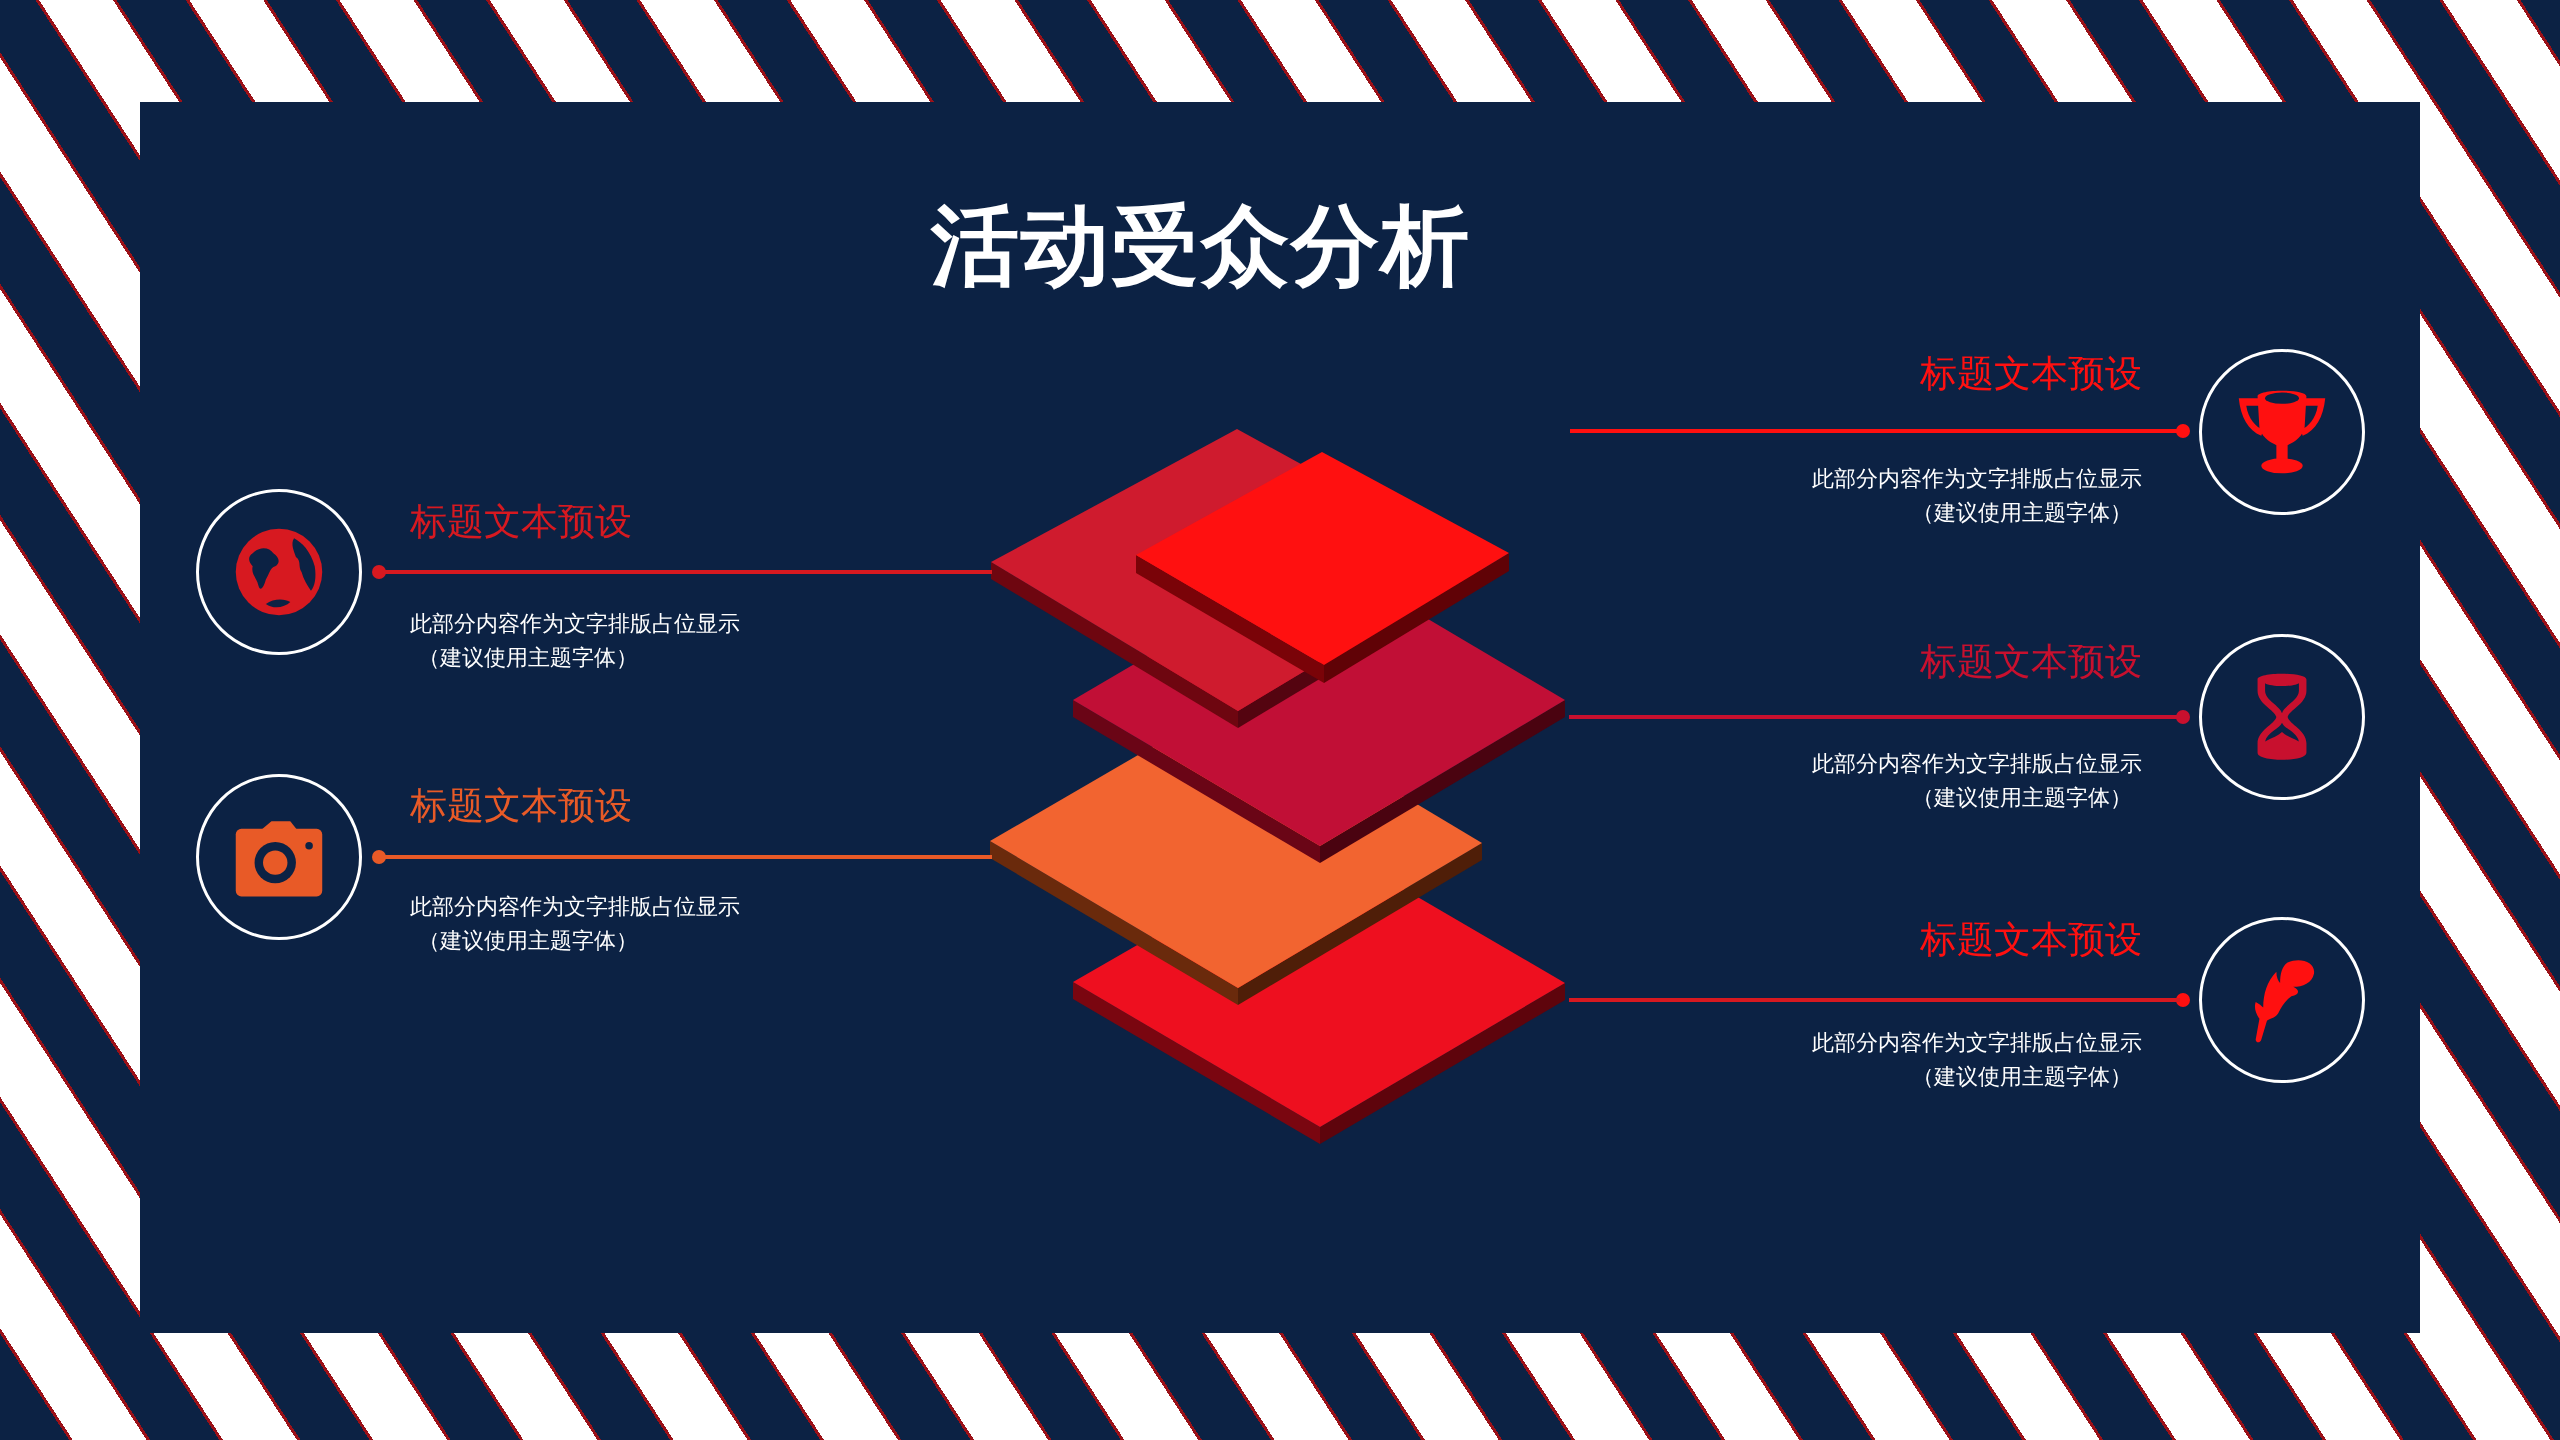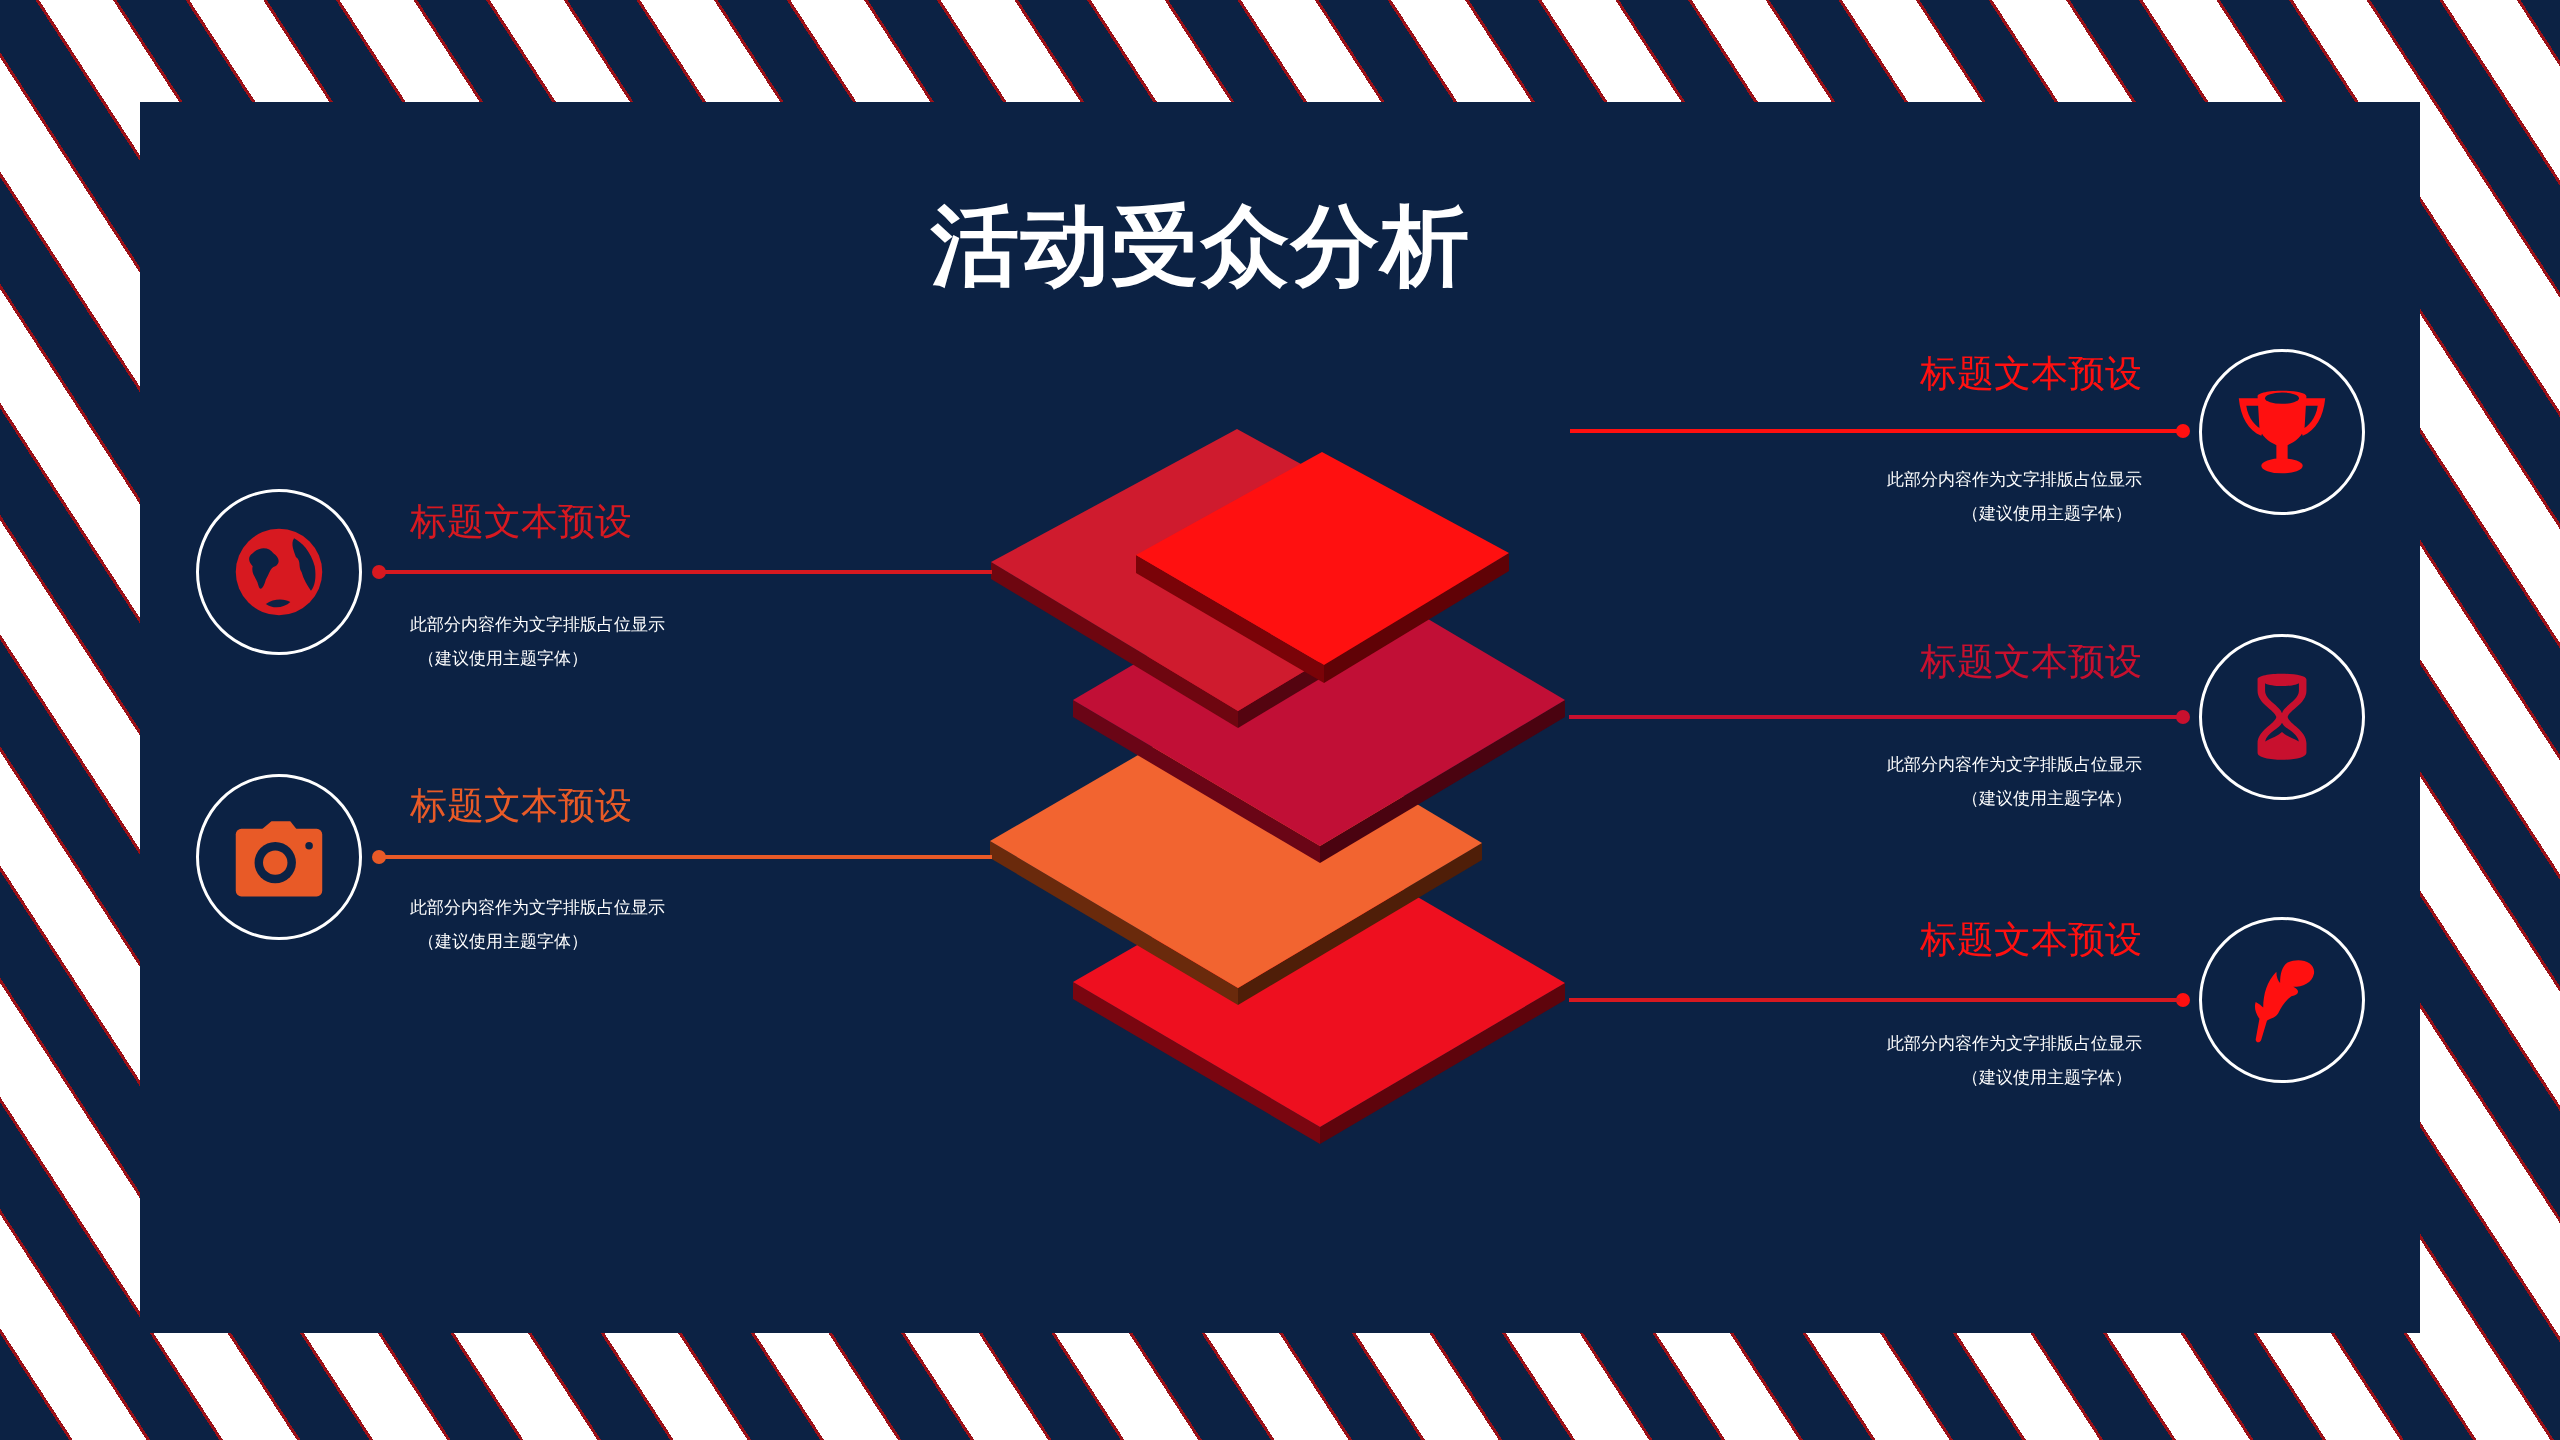--- a/index.html
+++ b/index.html
@@ -26,21 +26,21 @@
     line-height: 100px;
   }
   .circle {
     position: absolute; width: 166px; height: 166px; border: 3px solid #ffffff;
     border-radius: 50%; box-sizing: border-box;
   }
   .circle svg { position: absolute; left: 33px; top: 33px; width: 94px; height: 94px; }
   .hline { position: absolute; height: 4px; }
   .dot { position: absolute; width: 14px; height: 14px; border-radius: 50%; }
   .item-title { position: absolute; font-size: 37px; line-height: 44px; white-space: nowrap; }
-  .item-body { position: absolute; font-size: 17px; line-height: 34px; color: #ffffff; white-space: nowrap; }
+  .item-body { position: absolute; font-size: 22px; line-height: 34px; color: #ffffff; white-space: nowrap; }
   .left .item-title, .left .item-body { text-align: left; }
   .right .item-title, .right .item-body { text-align: right; }
   .stack { position: absolute; left: 0; top: 0; width: 2560px; height: 1440px; }
 </style>
 </head>
 <body>
 
 <div class="stripes"></div>
 <div class="panel"></div>
 

